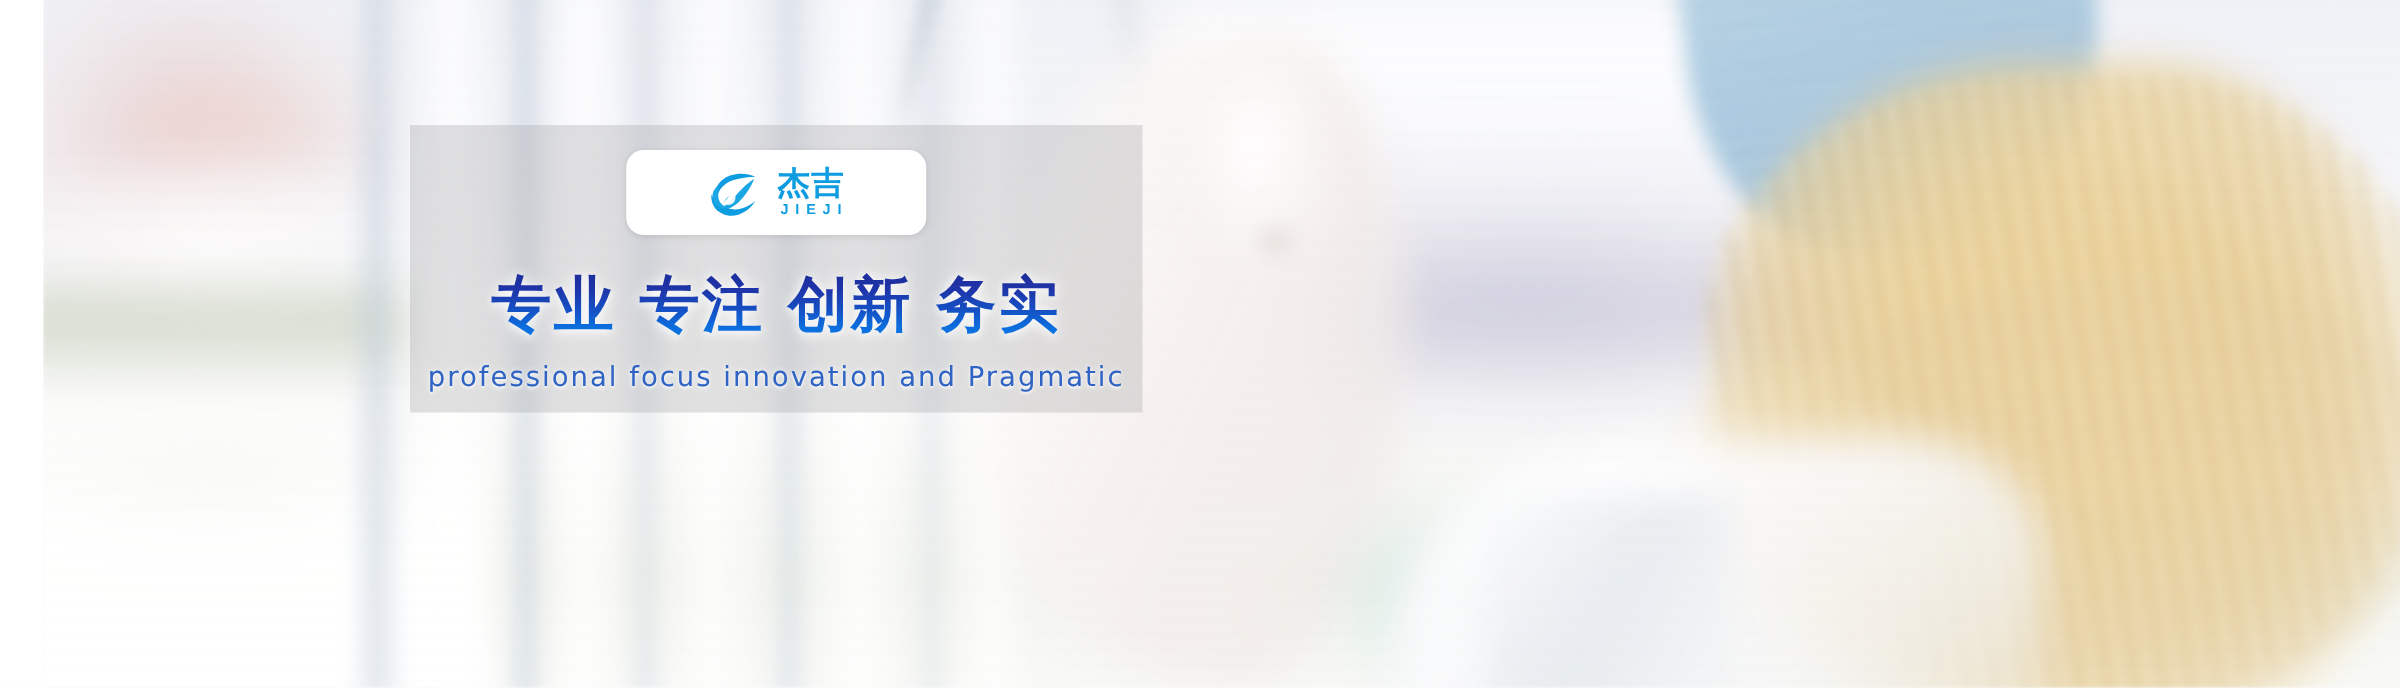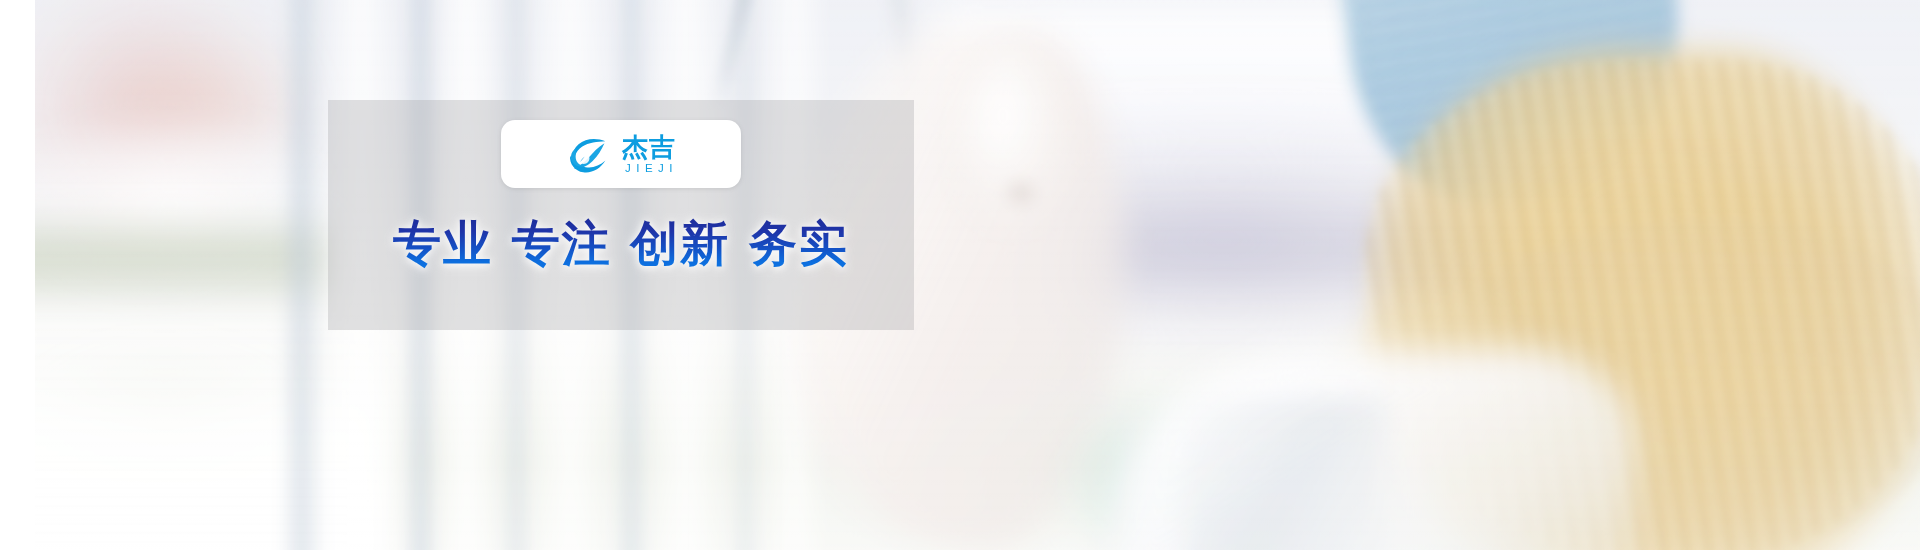--- a/index.html
+++ b/index.html
@@ -356,21 +356,21 @@
   }
   .logo-cn {
     font-size:26px;
     font-weight:700;
     color:#0d9de0;
     letter-spacing:1px;
     font-family:"DejaVu Sans","Liberation Sans",sans-serif;
   }
   .logo-latin {
     font-size:11.5px;
-    font-weight:400;
+    font-weight:700;
     color:#0d9de0;
     letter-spacing:5.5px;
     margin-top:3px;
     margin-left:5px;
     font-family:"Liberation Sans", sans-serif;
   }
 
   
   .headline {
     margin-top:24px;
@@ -473,15 +473,16 @@
         <path d="M34 66 C37 61 40 57 44 54 C40 59 37 63 34 66 Z" fill="#0d9de0"></path>
       </svg>
       <div class="logo-wordmark">
         <span class="logo-cn">杰吉</span>
         <span class="logo-latin">JIEJI</span>
       </div>
     </div>
 
     <div class="headline">专业 专注 创新 务实</div>
 
+    <div class="tagline">professional focus innovation and Pragmatic</div>
 
   </div>
 </div>
 
 </body></html>

